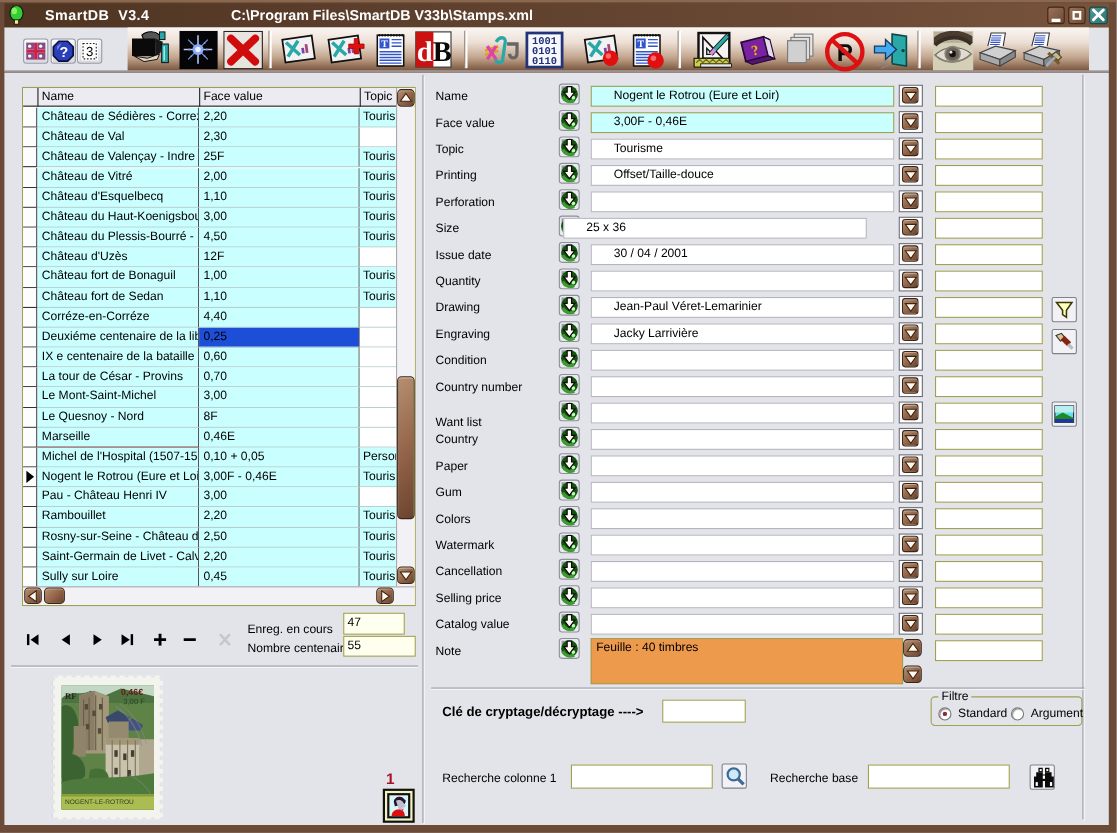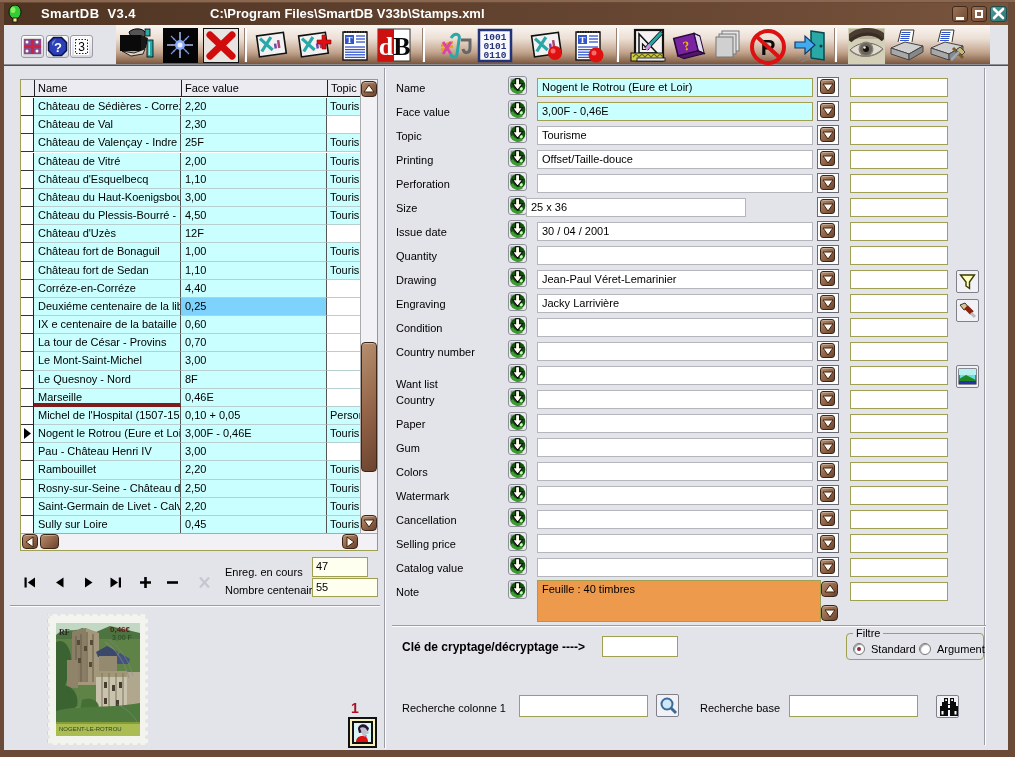--- a/index.html
+++ b/index.html
@@ -1,21 +1,21 @@
 <!DOCTYPE html>
 <html><head><meta charset="utf-8"><style>
 *{margin:0;padding:0;box-sizing:border-box}
 html,body{width:1015px;height:757px;overflow:hidden}
 body{font-family:"Liberation Sans",sans-serif;background:#6b4a37;position:relative}
 .a{position:absolute}
 .t11{font-size:11px;color:#000;white-space:nowrap}
 .grnbtn{position:absolute;width:19px;height:19px;background:#e9e9f0;border:1px solid #8f8f98;border-radius:3px}
 .ddout{position:absolute;width:22px;height:20px;background:#fff;border:1px solid #6a6a74}
 .obox{position:absolute;background:#fff;border:1px solid #a0a052}
-.fld{position:absolute;background:#fff;border:1px solid #b5b5bd;font-size:11px;line-height:17px;padding-left:4px;white-space:nowrap;overflow:hidden}
+.fld{position:absolute;background:#fff;border:1px solid #b5b5bd;font-size:11px;line-height:17px;padding-left:20px;white-space:nowrap;overflow:hidden}
 .sep{position:absolute;background:#9c9ca6;box-shadow:1px 1px 0 #fdfdff}
 .hsep{position:absolute;background:#9c9ca6;box-shadow:0 1px 0 #fdfdff}
 </style></head><body>
 <div style="position:absolute;left:0;top:0;width:1015px;height:757px;background:#6b4a37"></div>
 <div style="position:absolute;left:0;top:0;width:1015px;height:2px;background:#8a6850"></div>
 <div style="position:absolute;left:4px;top:3px;width:1004px;height:22px;background:linear-gradient(to right,#4e3421,#5c3f2c 35%,#6b4934 75%,#78543d)"></div>
 <div style="position:absolute;left:8px;top:5px;width:14px;height:18px"><svg width="14" height="18">
       <ellipse cx="7" cy="7" rx="6" ry="7" fill="#33cc33" stroke="#111" stroke-width="1"></ellipse>
       <ellipse cx="5" cy="5" rx="2.5" ry="3" fill="#88ee66"></ellipse>
       <rect x="5" y="13" width="4" height="4" fill="#eeee88" stroke="#111" stroke-width="0.8"></rect>
@@ -330,40 +330,40 @@
     <div class="a" style="left:0;top:181.5px;width:13px;height:18.17px;background:#fdfdfd;border-bottom:1px solid #333;border-right:1px solid #222"></div>
     <div class="a t11" style="left:13px;top:181.5px;width:147px;height:18.17px;background:#caffff;border-bottom:1px solid #b8cfcf;border-right:1px solid #555;padding:2px 0 0 4px;overflow:hidden">Château fort de Sedan</div>
     <div class="a t11" style="left:160px;top:181.5px;width:146px;height:18.17px;background:#caffff;border-bottom:1px solid #b8cfcf;border-right:1px solid #555;padding:2px 0 0 4px;overflow:hidden">1,10</div>
     <div class="a t11" style="left:306px;top:181.5px;width:33px;height:18.17px;background:#caffff;border-bottom:1px solid #b8cfcf;padding:2px 0 0 3px;overflow:hidden">Tourisn</div>
     <div class="a" style="left:0;top:199.7px;width:13px;height:18.17px;background:#fdfdfd;border-bottom:1px solid #333;border-right:1px solid #222"></div>
     <div class="a t11" style="left:13px;top:199.7px;width:147px;height:18.17px;background:#caffff;border-bottom:1px solid #b8cfcf;border-right:1px solid #555;padding:2px 0 0 4px;overflow:hidden">Corréze-en-Corréze</div>
     <div class="a t11" style="left:160px;top:199.7px;width:146px;height:18.17px;background:#caffff;border-bottom:1px solid #b8cfcf;border-right:1px solid #555;padding:2px 0 0 4px;overflow:hidden">4,40</div>
     <div class="a t11" style="left:306px;top:199.7px;width:33px;height:18.17px;background:#ffffff;border-bottom:1px solid #b8cfcf;padding:2px 0 0 3px;overflow:hidden"></div>
     <div class="a" style="left:0;top:217.9px;width:13px;height:18.17px;background:#fdfdfd;border-bottom:1px solid #333;border-right:1px solid #222"></div>
     <div class="a t11" style="left:13px;top:217.9px;width:147px;height:18.17px;background:#caffff;border-bottom:1px solid #b8cfcf;border-right:1px solid #555;padding:2px 0 0 4px;overflow:hidden">Deuxiéme centenaire de la libé</div>
-    <div class="a t11" style="left:160px;top:217.9px;width:146px;height:18.17px;background:#7dd3fc;border-bottom:1px solid #b8cfcf;border-right:1px solid #555;padding:2px 0 0 4px;overflow:hidden">0,25</div>
+    <div class="a t11" style="left:160px;top:217.9px;width:146px;height:18.17px;background:#1d4ed8;border-bottom:1px solid #b8cfcf;border-right:1px solid #555;padding:2px 0 0 4px;overflow:hidden">0,25</div>
     <div class="a t11" style="left:306px;top:217.9px;width:33px;height:18.17px;background:#ffffff;border-bottom:1px solid #b8cfcf;padding:2px 0 0 3px;overflow:hidden"></div>
     <div class="a" style="left:0;top:236.0px;width:13px;height:18.17px;background:#fdfdfd;border-bottom:1px solid #333;border-right:1px solid #222"></div>
     <div class="a t11" style="left:13px;top:236.0px;width:147px;height:18.17px;background:#caffff;border-bottom:1px solid #b8cfcf;border-right:1px solid #555;padding:2px 0 0 4px;overflow:hidden">IX e centenaire de la bataille d</div>
     <div class="a t11" style="left:160px;top:236.0px;width:146px;height:18.17px;background:#caffff;border-bottom:1px solid #b8cfcf;border-right:1px solid #555;padding:2px 0 0 4px;overflow:hidden">0,60</div>
     <div class="a t11" style="left:306px;top:236.0px;width:33px;height:18.17px;background:#ffffff;border-bottom:1px solid #b8cfcf;padding:2px 0 0 3px;overflow:hidden"></div>
     <div class="a" style="left:0;top:254.2px;width:13px;height:18.17px;background:#fdfdfd;border-bottom:1px solid #333;border-right:1px solid #222"></div>
     <div class="a t11" style="left:13px;top:254.2px;width:147px;height:18.17px;background:#caffff;border-bottom:1px solid #b8cfcf;border-right:1px solid #555;padding:2px 0 0 4px;overflow:hidden">La tour de César - Provins</div>
     <div class="a t11" style="left:160px;top:254.2px;width:146px;height:18.17px;background:#caffff;border-bottom:1px solid #b8cfcf;border-right:1px solid #555;padding:2px 0 0 4px;overflow:hidden">0,70</div>
     <div class="a t11" style="left:306px;top:254.2px;width:33px;height:18.17px;background:#ffffff;border-bottom:1px solid #b8cfcf;padding:2px 0 0 3px;overflow:hidden"></div>
     <div class="a" style="left:0;top:272.4px;width:13px;height:18.17px;background:#fdfdfd;border-bottom:1px solid #333;border-right:1px solid #222"></div>
     <div class="a t11" style="left:13px;top:272.4px;width:147px;height:18.17px;background:#caffff;border-bottom:1px solid #b8cfcf;border-right:1px solid #555;padding:2px 0 0 4px;overflow:hidden">Le Mont-Saint-Michel</div>
     <div class="a t11" style="left:160px;top:272.4px;width:146px;height:18.17px;background:#caffff;border-bottom:1px solid #b8cfcf;border-right:1px solid #555;padding:2px 0 0 4px;overflow:hidden">3,00</div>
     <div class="a t11" style="left:306px;top:272.4px;width:33px;height:18.17px;background:#ffffff;border-bottom:1px solid #b8cfcf;padding:2px 0 0 3px;overflow:hidden"></div>
     <div class="a" style="left:0;top:290.6px;width:13px;height:18.17px;background:#fdfdfd;border-bottom:1px solid #333;border-right:1px solid #222"></div>
     <div class="a t11" style="left:13px;top:290.6px;width:147px;height:18.17px;background:#caffff;border-bottom:1px solid #b8cfcf;border-right:1px solid #555;padding:2px 0 0 4px;overflow:hidden">Le Quesnoy - Nord</div>
     <div class="a t11" style="left:160px;top:290.6px;width:146px;height:18.17px;background:#caffff;border-bottom:1px solid #b8cfcf;border-right:1px solid #555;padding:2px 0 0 4px;overflow:hidden">8F</div>
     <div class="a t11" style="left:306px;top:290.6px;width:33px;height:18.17px;background:#ffffff;border-bottom:1px solid #b8cfcf;padding:2px 0 0 3px;overflow:hidden"></div>
     <div class="a" style="left:0;top:308.7px;width:13px;height:18.17px;background:#fdfdfd;border-bottom:1px solid #333;border-right:1px solid #222"></div>
-    <div class="a t11" style="left:13px;top:308.7px;width:147px;height:18.17px;background:#caffff;border-bottom:4px solid #7f1d1d;border-right:1px solid #555;padding:2px 0 0 4px;overflow:hidden">Marseille</div>
+    <div class="a t11" style="left:13px;top:308.7px;width:147px;height:18.17px;background:#caffff;border-bottom:1px solid #7f1d1d;border-right:1px solid #555;padding:2px 0 0 4px;overflow:hidden">Marseille</div>
     <div class="a t11" style="left:160px;top:308.7px;width:146px;height:18.17px;background:#caffff;border-bottom:1px solid #b8cfcf;border-right:1px solid #555;padding:2px 0 0 4px;overflow:hidden">0,46E</div>
     <div class="a t11" style="left:306px;top:308.7px;width:33px;height:18.17px;background:#ffffff;border-bottom:1px solid #b8cfcf;padding:2px 0 0 3px;overflow:hidden"></div>
     <div class="a" style="left:0;top:326.9px;width:13px;height:18.17px;background:#fdfdfd;border-bottom:1px solid #333;border-right:1px solid #222"></div>
     <div class="a t11" style="left:13px;top:326.9px;width:147px;height:18.17px;background:#caffff;border-bottom:1px solid #b8cfcf;border-right:1px solid #555;padding:2px 0 0 4px;overflow:hidden">Michel de l'Hospital (1507-157</div>
     <div class="a t11" style="left:160px;top:326.9px;width:146px;height:18.17px;background:#caffff;border-bottom:1px solid #b8cfcf;border-right:1px solid #555;padding:2px 0 0 4px;overflow:hidden">0,10 + 0,05</div>
     <div class="a t11" style="left:306px;top:326.9px;width:33px;height:18.17px;background:#caffff;border-bottom:1px solid #b8cfcf;padding:2px 0 0 3px;overflow:hidden">Person</div>
     <div class="a" style="left:0;top:345.1px;width:13px;height:18.17px;background:#fdfdfd;border-bottom:1px solid #333;border-right:1px solid #222">
       <svg width="11" height="16" style="position:absolute;left:1px;top:1px">
         <polygon points="2,2 9,7.5 2,13" fill="#000"></polygon>
       </svg>
@@ -509,21 +509,21 @@
 <div class="a t11" style="left:396px;top:202px">Size</div>
 <div class="grnbtn" style="left:508px;top:196px">
     <svg width="17" height="17" style="position:absolute;left:0px;top:0px">
       <path d="M1.5 1.5 L9 1.5 L1.5 9 Z" fill="#9a9aa8"></path>
       <circle cx="8.7" cy="8.7" r="7.6" fill="#15540f"></circle>
       <path d="M2.5 11 A7.6 7.6 0 0 0 13 14.5" stroke="#3f9a33" stroke-width="3" fill="none"></path>
       <circle cx="12.2" cy="11.8" r="1.7" fill="#b8ffb0"></circle>
       <path d="M6.6 1.8 h4 v5 h3 L8.6 13.4 3.6 6.8 h3 Z" fill="#fffff4" stroke="#0a0a0a" stroke-width="1.1"></path>
     </svg>
   </div>
-<div class="fld" style="left:526px;top:198px;width:220px;height:19px">25 x 36</div>
+<div class="fld" style="left:512px;top:198px;width:276px;height:19px">25 x 36</div>
 <div class="ddout" style="left:817px;top:197px">
     <div class="a" style="left:2px;top:1px;width:15px;height:15px;background:linear-gradient(135deg,#b68f70 0%,#95664a 50%,#6b432e 100%);border:1px solid #3a2517;border-radius:3px;box-shadow:inset 0 1px 0 rgba(255,255,255,.35)">
       <svg width="16" height="16" style="position:absolute;left:50%;top:50%;margin:-8px 0 0 -8px">
         <polygon points="3,5 13,5 8,12" fill="#fff8ee" stroke="#3a2414" stroke-width="1"></polygon>
       </svg>
     </div>
   </div>
 <div class="a t11" style="left:396px;top:226px">Issue date</div>
 <div class="grnbtn" style="left:508px;top:220px">
     <svg width="17" height="17" style="position:absolute;left:0px;top:0px">

